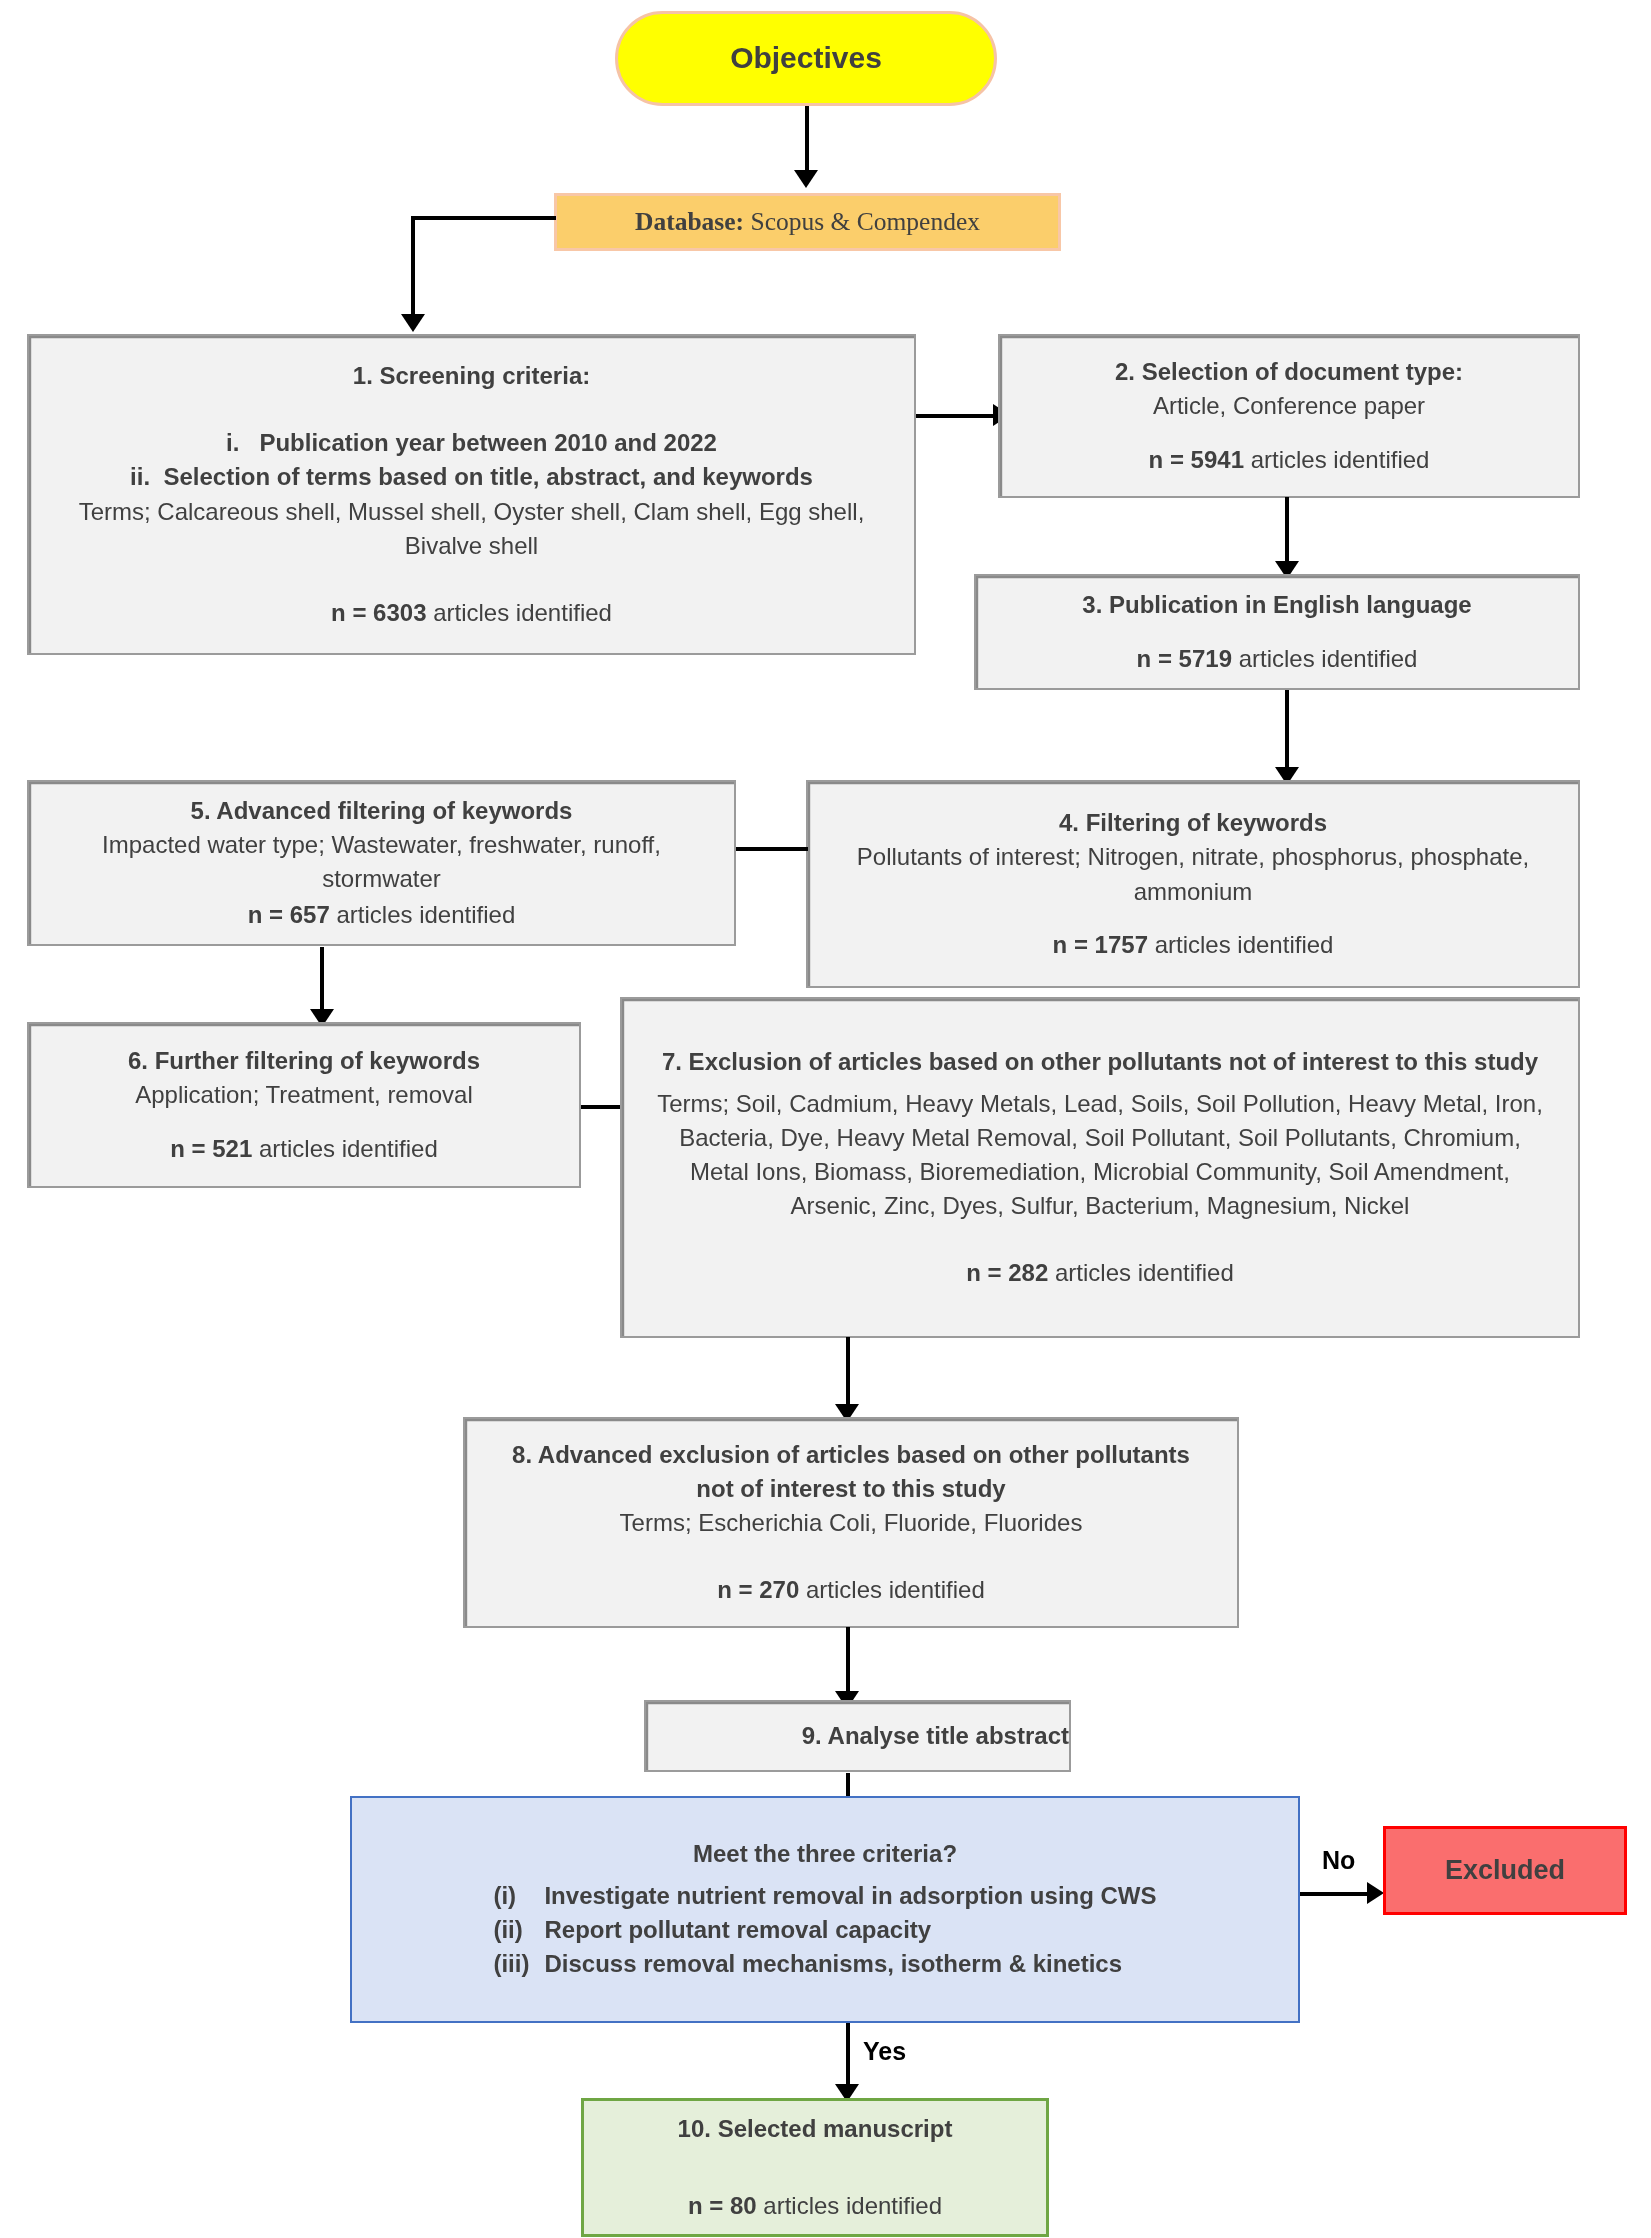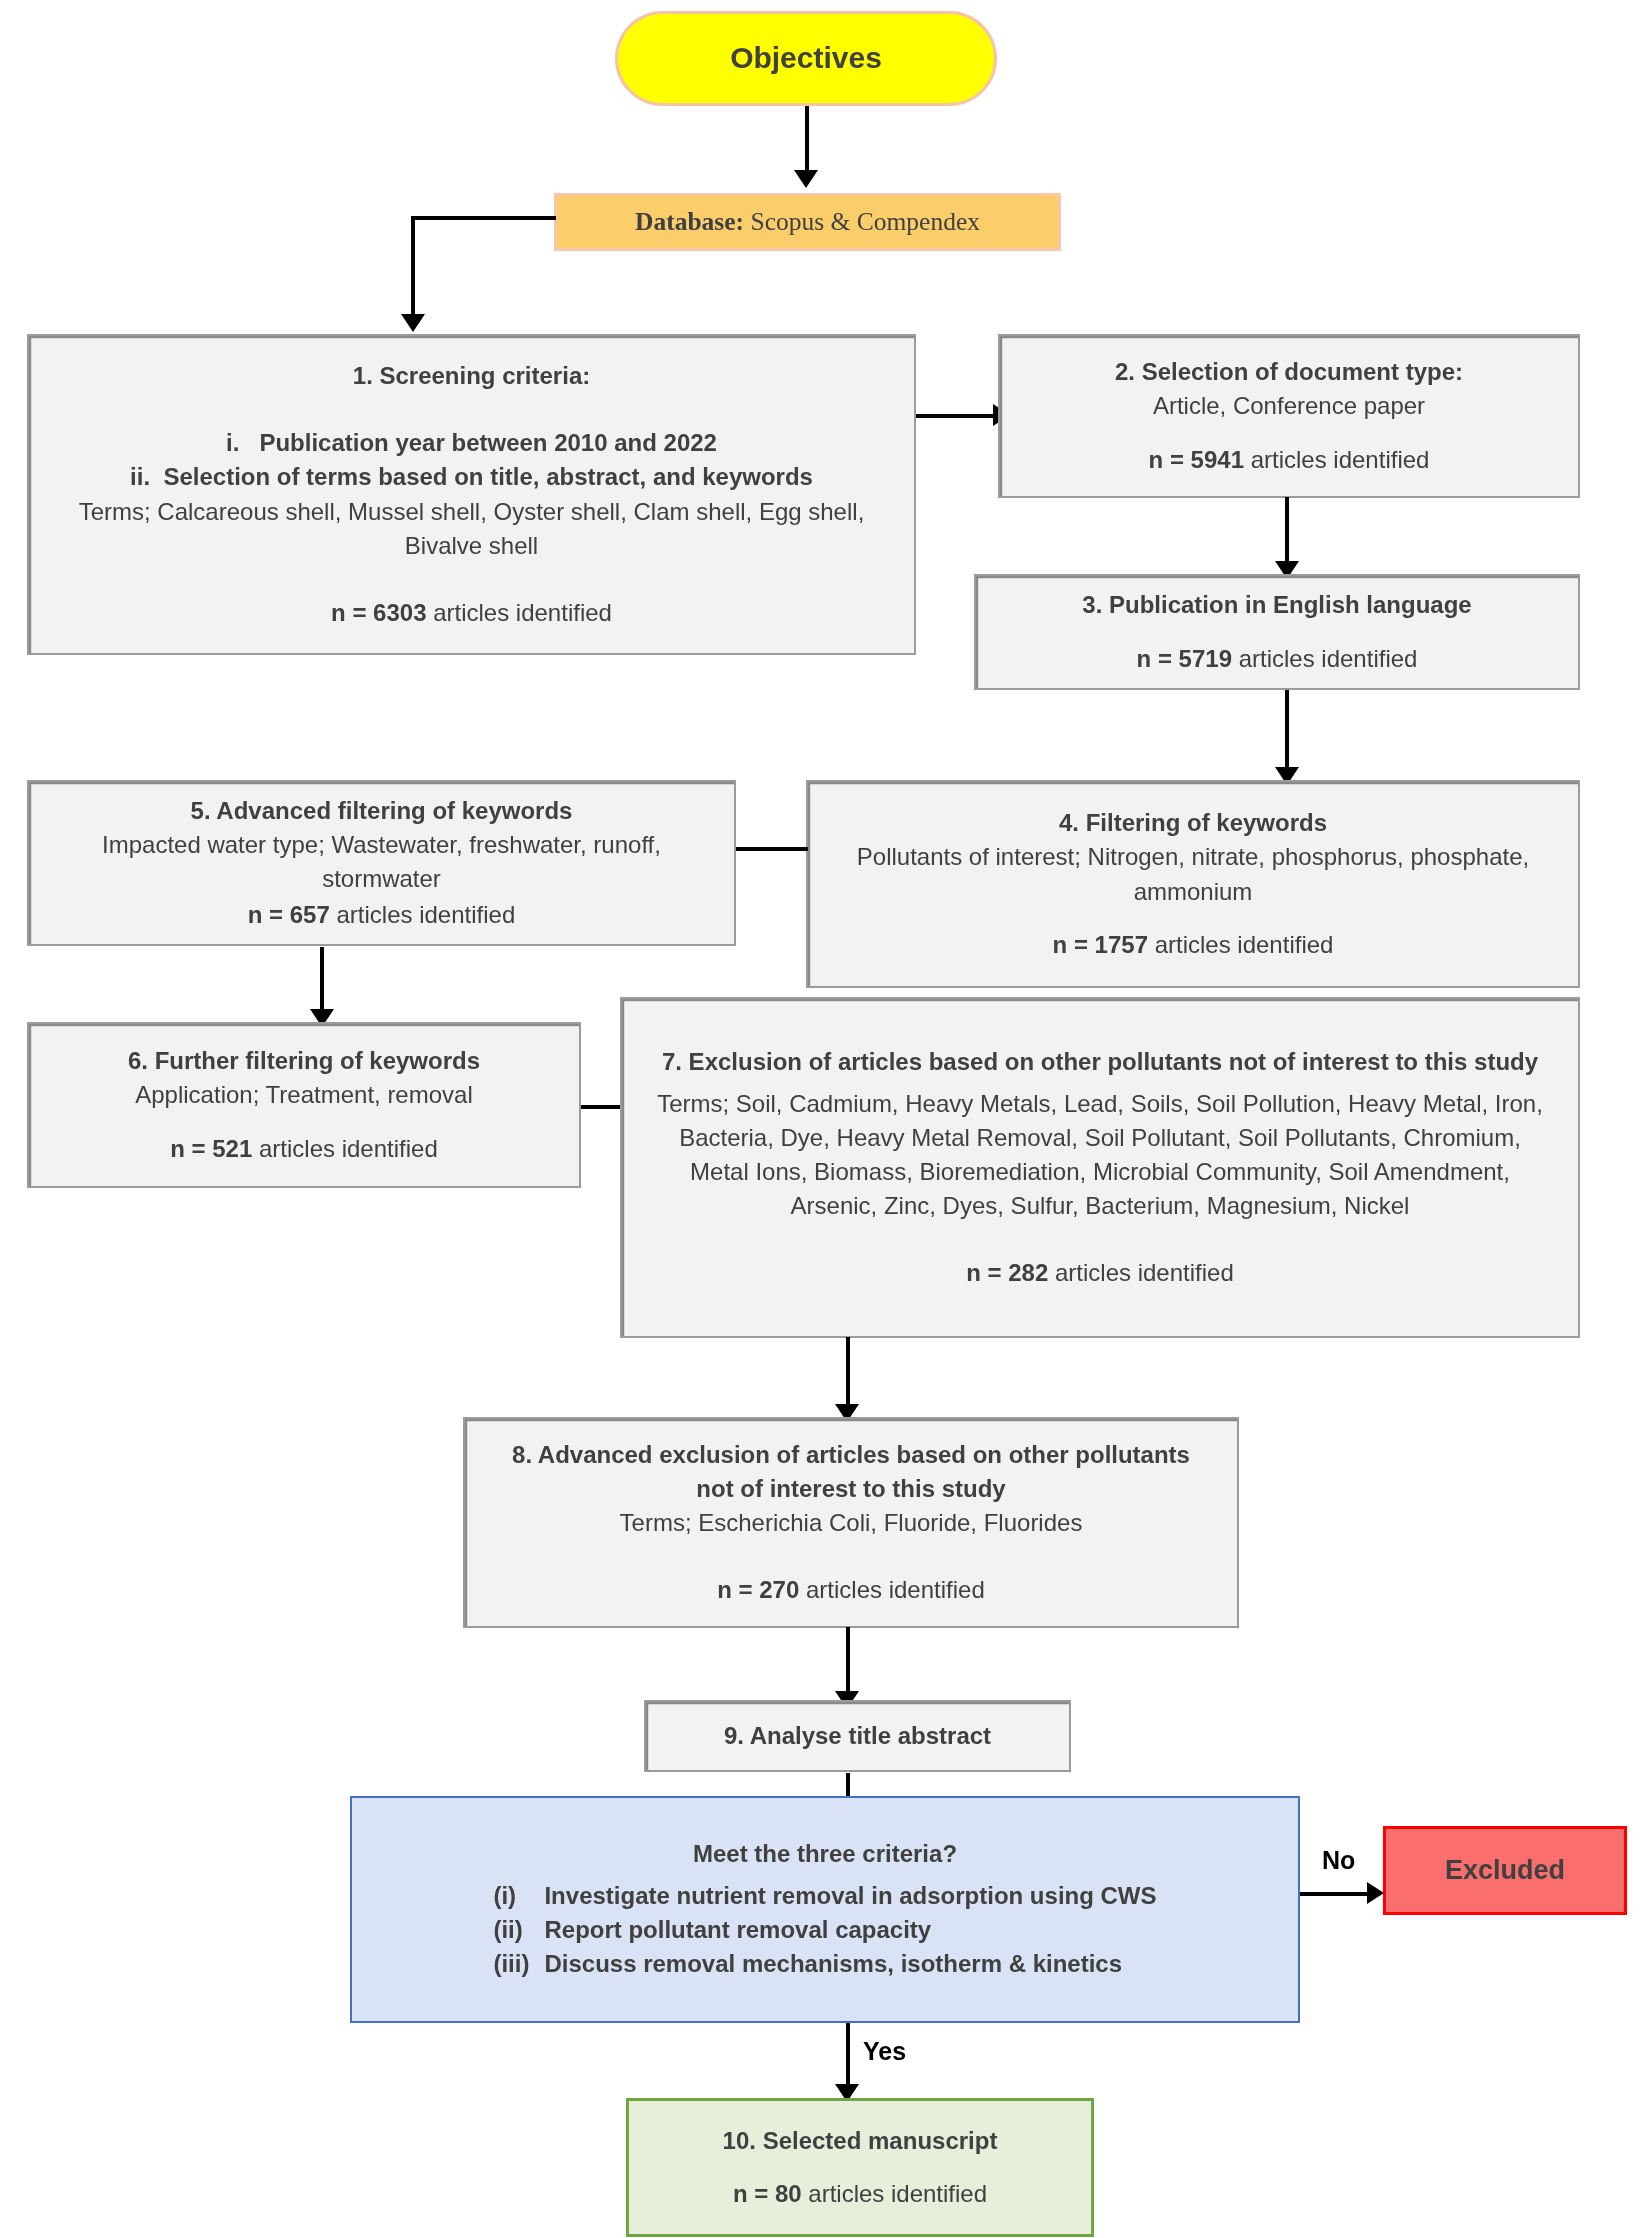--- a/index.html
+++ b/index.html
@@ -242,21 +242,21 @@
     <div class="reg">Terms; Escherichia Coli, Fluoride, Fluorides</div>
     <div class="gap-lg"></div>
     <div>
       <span class="ttl">n = </span><span class="ttl">270</span><span class="reg"> articles identified</span>
     </div>
   </div>
 
   <div class="conn vline" style="left:846px;top:1627px;width:3.9px;height:69px;"></div>
   <div class="arrowdown" style="left:835px;top:1691px;"></div>
 
-  <div class="node gray" style="left:644px;top:1700px;width:427px;height:72px;font-size:24px;">
+  <div class="node gray" style="left:644px;top:1700px;width:427px;height:72px;font-size:24px;align-items:flex-end;">
     <div class="ttl">9.  Analyse title abstract</div>
   </div>
 
   <div class="conn vline" style="left:846px;top:1773px;width:3.9px;height:72px;"></div>
   <div class="arrowdown" style="left:835px;top:1839px;"></div>
 
   <div class="node blue" style="left:350px;top:1796px;width:950px;height:227px;font-size:24px;padding:12.2px 19px;">
     <div class="ttl">Meet the three criteria?</div>
     <div class="gap-sm"></div>
     <div class="dlist">
@@ -280,21 +280,21 @@
   <div class="edgelabel" style="left:1322px;top:1846px;font-size:25px;text-align:right;">No</div>
 
   <div class="node red" style="left:1383px;top:1826px;width:244px;height:89px;font-size:27px;">
     <div class="ttl">Excluded</div>
   </div>
 
   <div class="conn vline" style="left:846px;top:2023px;width:3.9px;height:67px;"></div>
   <div class="arrowdown" style="left:835px;top:2084px;"></div>
   <div class="edgelabel" style="left:863px;top:2037px;font-size:25px;">Yes</div>
 
-  <div class="node green" style="left:626px;top:2098px;width:468px;height:139px;font-size:24px;padding:11px 24px;">
+  <div class="node green" style="left:581px;top:2098px;width:468px;height:139px;font-size:24px;padding:11px 24px;justify-content:space-between;">
     <div class="ttl">10.  Selected manuscript</div>
     <div class="gap-md"></div>
     <div>
       <span class="ttl">n = </span><span class="ttl">80</span><span class="reg"> articles identified</span>
     </div>
   </div>
 
 </div>
 
 

